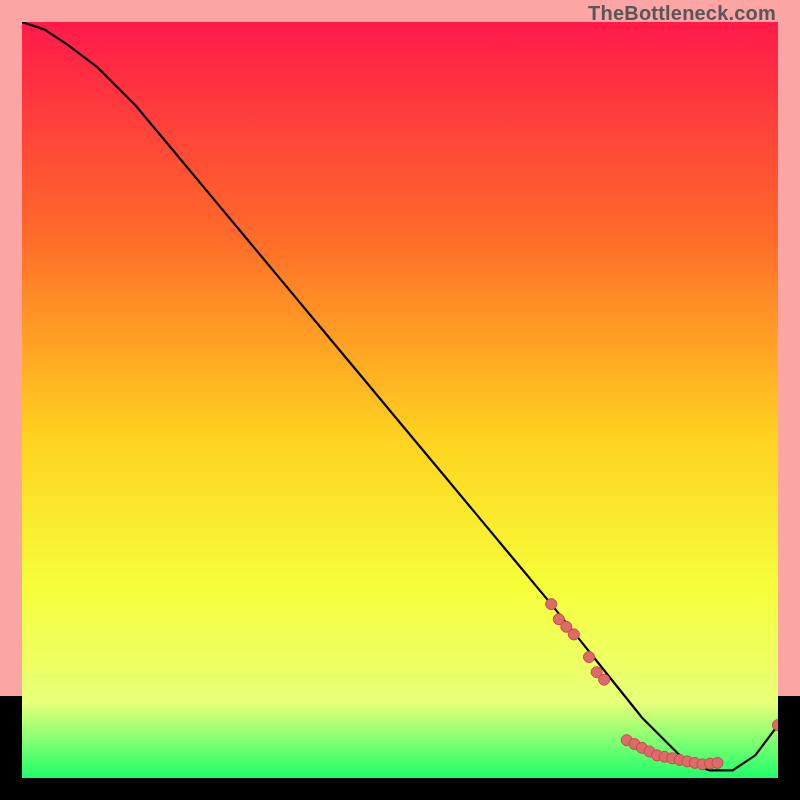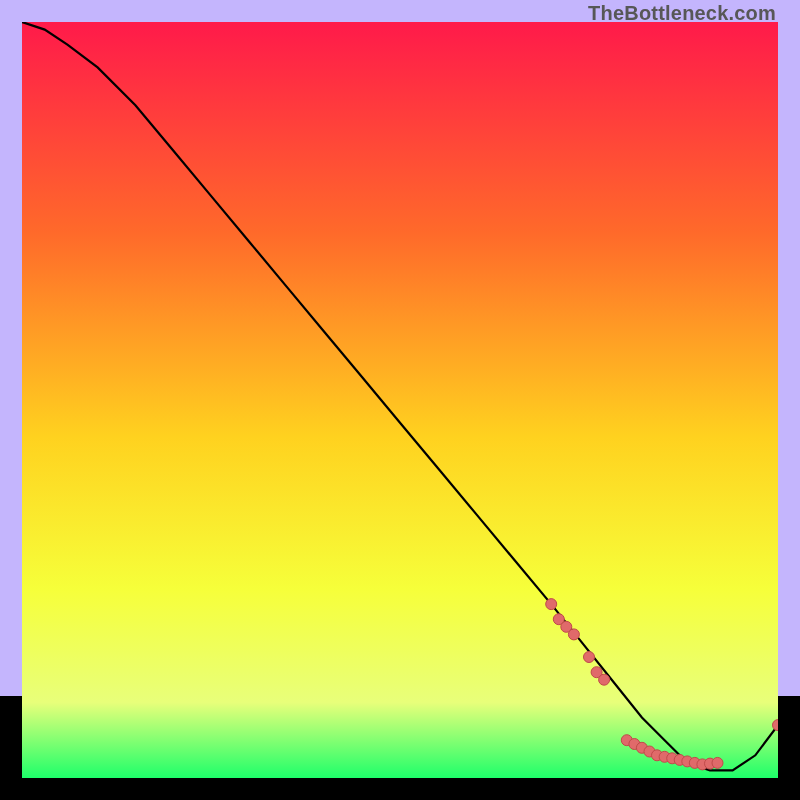--- a/index.html
+++ b/index.html
@@ -8,21 +8,21 @@
     background: #000;
     width: 800px;
     height: 800px;
     overflow: hidden;
     font-family: Arial, Helvetica, sans-serif;
   }
   .frame {
     position: relative;
     width: 800px;
     height: 696px;
-    background: #c4b5fd;
+    background: #fca5a5;
   }
   .plot {
     position: absolute;
     left: 22px;
     top: 22px;
     width: 756px;
     height: 756px;
   }
   .watermark {
     position: absolute;

